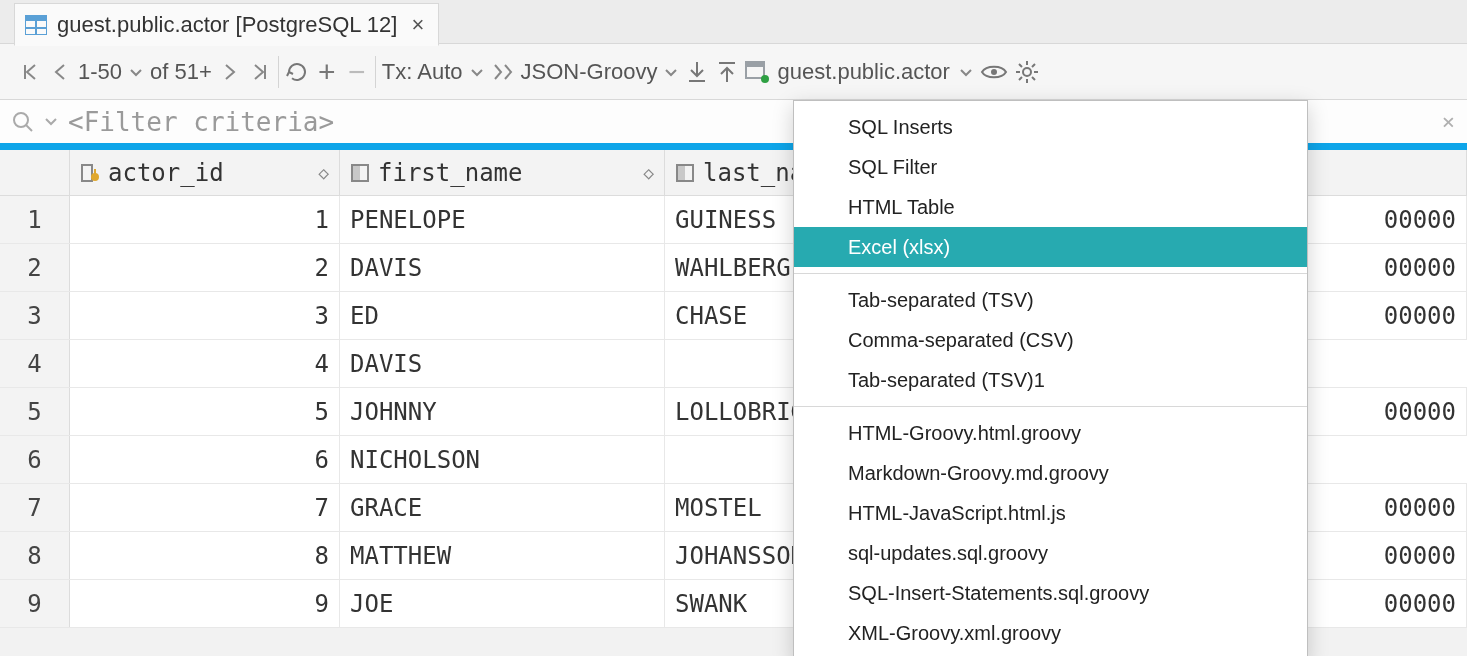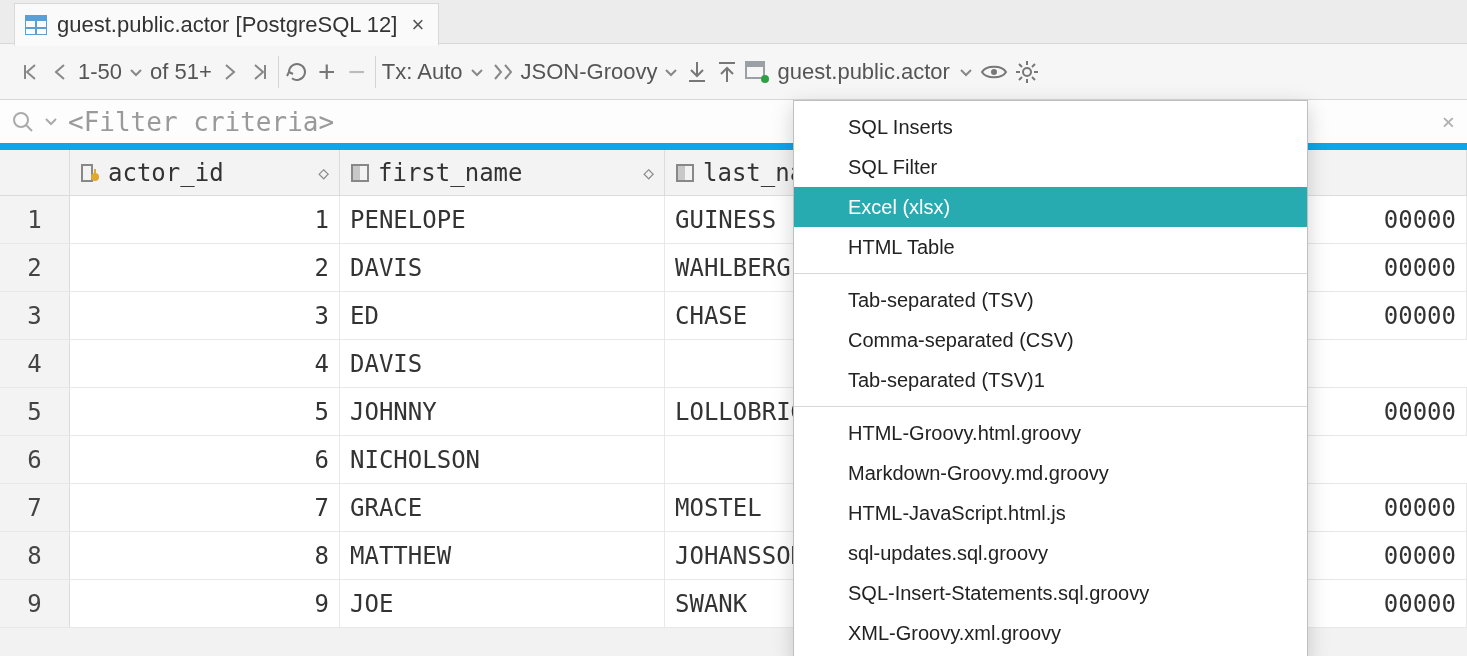--- a/index.html
+++ b/index.html
@@ -323,22 +323,22 @@
         <div class="cell">JOE</div>
         <div class="cell">SWANK</div>
         <div class="cell num">00000</div>
       </div>
     </div>
 </div>
 
 <div class="menu" id="menu">
     <div class="menu-item">SQL Inserts</div>
     <div class="menu-item">SQL Filter</div>
+    <div class="menu-item">HTML Table</div>
     <div class="menu-item selected">Excel (xlsx)</div>
-    <div class="menu-item">HTML Table</div>
     <div class="menu-sep"></div>
     <div class="menu-item">Tab-separated (TSV)</div>
     <div class="menu-item">Comma-separated (CSV)</div>
     <div class="menu-item">Tab-separated (TSV)1</div>
     <div class="menu-sep"></div>
     <div class="menu-item">HTML-Groovy.html.groovy</div>
     <div class="menu-item">Markdown-Groovy.md.groovy</div>
     <div class="menu-item">HTML-JavaScript.html.js</div>
     <div class="menu-item">sql-updates.sql.groovy</div>
     <div class="menu-item">SQL-Insert-Statements.sql.groovy</div>

